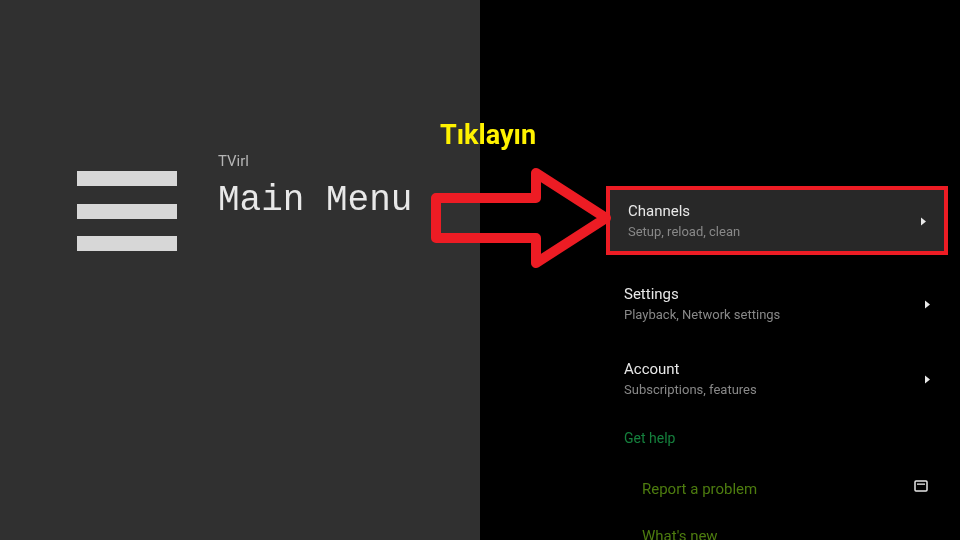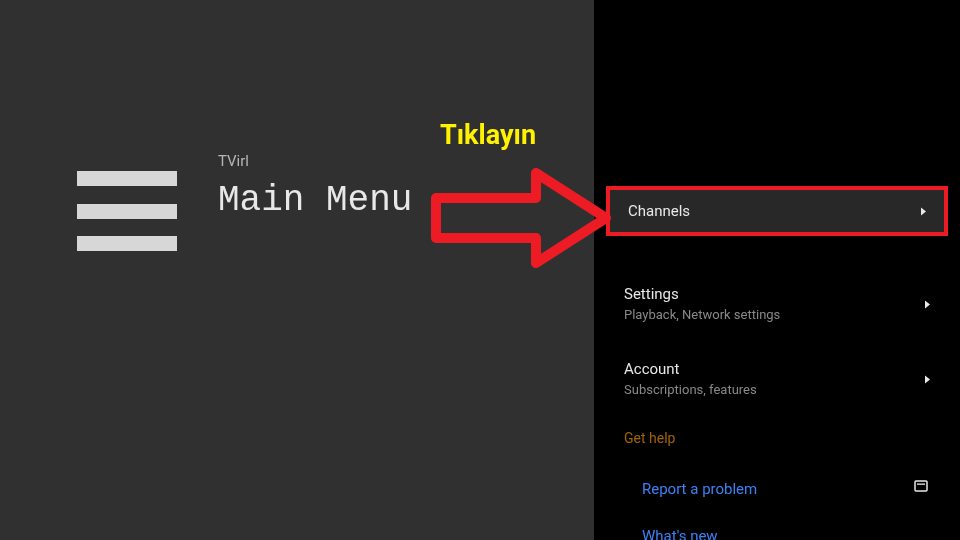--- a/index.html
+++ b/index.html
@@ -8,21 +8,21 @@
       height: 540px;
       background: #000;
       font-family: -apple-system, BlinkMacSystemFont, "Segoe UI", Roboto, sans-serif;
       overflow: hidden;
       position: relative;
     }
     .left-panel {
       position: absolute;
       left: 0;
       top: 0;
-      width: 594px;
+      width: 480px;
       height: 540px;
       background: #303030;
     }
     .hamburger {
       position: absolute;
       left: 77px;
       top: 171px;
       width: 100px;
       height: 80px;
       display: flex;
@@ -83,28 +83,28 @@
     .menu-item .chevron {
       position: absolute;
       right: 16px;
       top: 50%;
       transform: translateY(-50%);
       color: #e8e8e8;
     }
     .section-header {
       position: absolute;
       left: 30px;
-      color: #a16207;
+      color: #15803d;
       font-size: 14px;
     }
     .sub-item {
       position: absolute;
       left: 30px;
       width: 318px;
-      color: #3b82f6;
+      color: #4d7c0f;
       font-size: 15px;
       padding: 2px 18px 2px 18px;
       cursor: pointer;
     }
     .sub-item .end-icon {
       position: absolute;
       right: 14px;
       top: 50%;
       transform: translateY(-50%);
     }
@@ -136,20 +136,21 @@
     <div class="hamburger-line"></div>
   </div>
   <div class="app-name">TVirl</div>
   <div class="main-title">Main Menu</div>
 </div>
 
 <div class="right-panel">
 
   <div class="menu-item highlighted" style="top:186px;">
     <div class="menu-item-title">Channels</div>
+    <div class="menu-item-subtitle">Setup, reload, clean</div>
     <span class="chevron">
       <svg width="8" height="10" viewBox="0 0 8 10">
           <path d="M1 1 L6 5 L1 9 Z" fill="#e8e8e8"></path>
         </svg>
     </span>
   </div>
 
   <div class="menu-item" style="top:348px;">
     <div class="menu-item-title">Account</div>
     <div class="menu-item-subtitle">Subscriptions, features</div>

